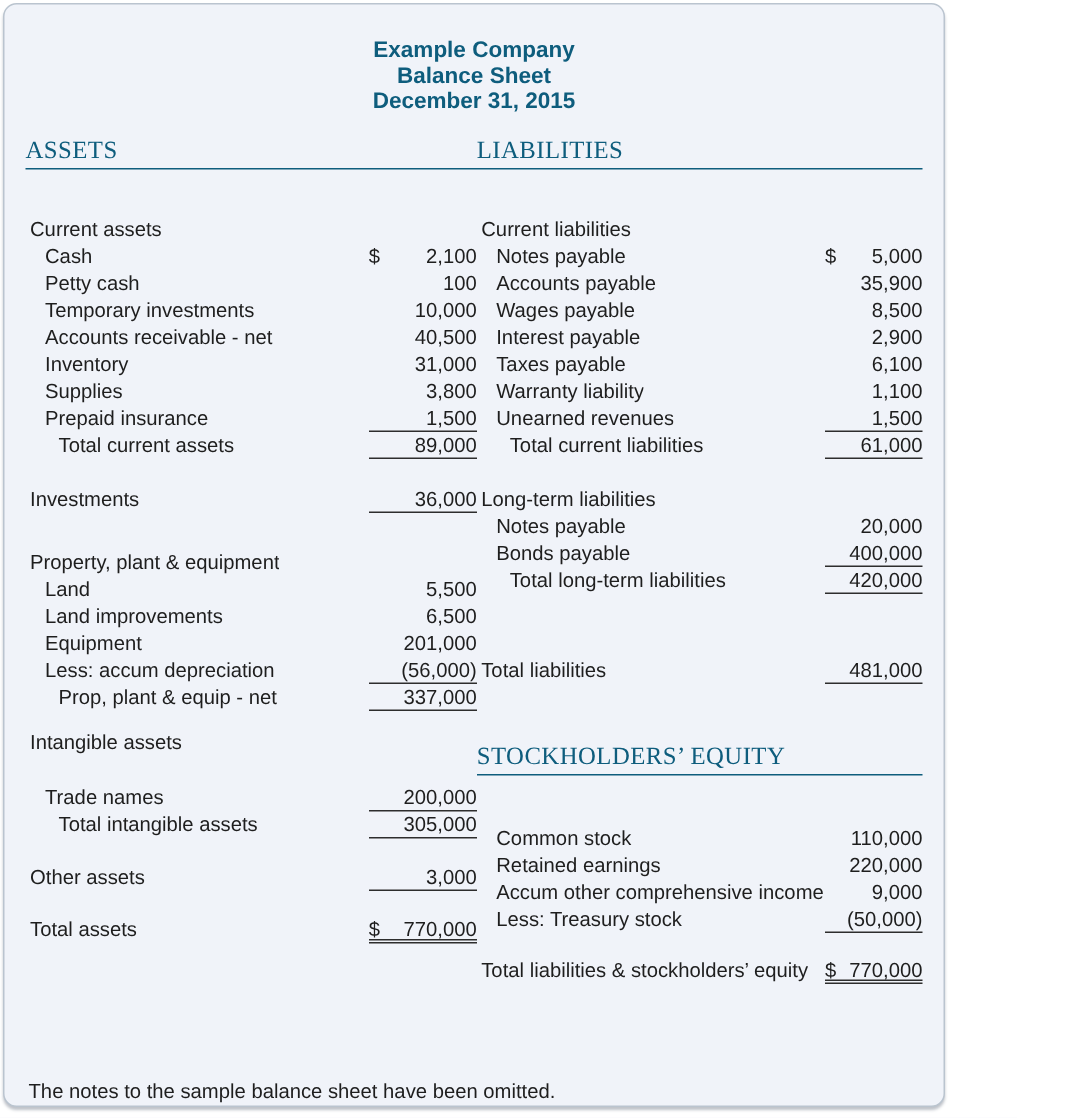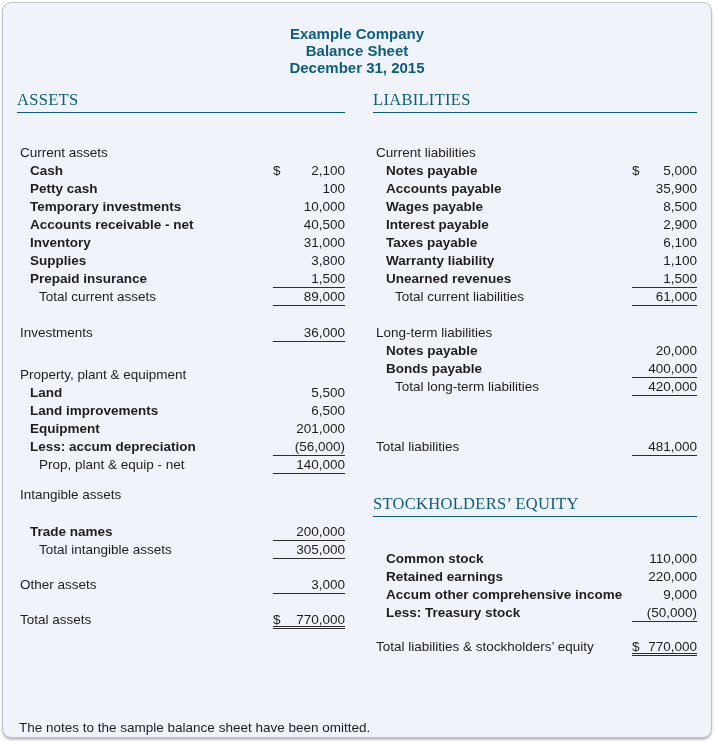--- a/index.html
+++ b/index.html
@@ -1,18 +1,18 @@
 <!DOCTYPE html>
 <html style="--accent: #0e5d7d; --text: #1e1e1e; --bg: #f0f3f9; --border: #bac4cf; --line: #2d2d2d;"><head>
 <meta charset="utf-8">
 <style>
   html,body{margin:0;padding:0;background:#ffffff;}
   .stage{width:716px;height:745px;position:relative;font-family:"Liberation Sans","DejaVu Sans",sans-serif;}
   .card{
-    position:absolute;left:2px;top:2px;width:710px;height:736px;
+    position:absolute;left:2px;top:2px;width:628px;height:736px;
     background:var(--bg,#f0f3f9);
     border:1px solid var(--border,#bac4cf);
     border-radius:9px;
     box-shadow:0 2px 2px rgba(110,120,135,.45);
     box-sizing:border-box;
     overflow:hidden;
   }
   .title{padding-top:22px;text-align:center;color:var(--accent,#0e5d7d);}
   .title div{font-size:15px;font-weight:bold;line-height:17px;}
   .cols{display:flex;justify-content:space-between;padding:16px 14px 0 14px;}
@@ -22,21 +22,21 @@
   .sec-heading{
     font-family:"Liberation Serif","DejaVu Serif",serif;
     font-size:16.5px;letter-spacing:.3px;line-height:16px;
     color:var(--accent,#0e5d7d);
     border-bottom:1px solid var(--accent,#0e5d7d);
     padding-bottom:4px;margin-bottom:31px;
   }
   .row{display:flex;height:18px;line-height:18px;font-size:13.5px;white-space:nowrap;}
   .lbl{flex:0 1 auto;overflow:hidden;}
   .ind0{padding-left:3px;}
-  .ind1{padding-left:13px;font-weight:bold;}
+  .ind1{padding-left:13px;}
   .ind2{padding-left:22px;}
   .amt{margin-left:auto;display:flex;align-items:baseline;box-sizing:border-box;height:18px;line-height:17px;flex:0 0 auto;}
   .col-left .amt{width:72px;}
   .col-right .amt{width:65px;}
   .u-single .amt{border-bottom:1px solid var(--line,#2d2d2d);}
   .u-double .amt{border-bottom:3px double var(--line,#2d2d2d);}
   .cur{text-align:left;}
   .val{margin-left:auto;}
   .gap{width:100%;}
   .footnote{margin-top:64px;padding-left:16px;font-size:13.5px;color:var(--text,#1e1e1e);}
@@ -137,21 +137,21 @@
           </div>
           <div class="row u-single">
             <span class="lbl ind1">Less: accum depreciation</span>
             <span class="amt">
               <span class="val">(56,000)</span>
             </span>
           </div>
           <div class="row u-single">
             <span class="lbl ind2">Prop, plant &amp; equip - net</span>
             <span class="amt">
-              <span class="val">140,000</span>
+              <span class="val">337,000</span>
             </span>
           </div>
           <div class="gap" style="height: 12px;"></div>
           <div class="row">
             <span class="lbl ind0">Intangible assets</span>
           </div>
           <div class="gap" style="height: 19px;"></div>
           <div class="row u-single">
             <span class="lbl ind1">Trade names</span>
             <span class="amt">

